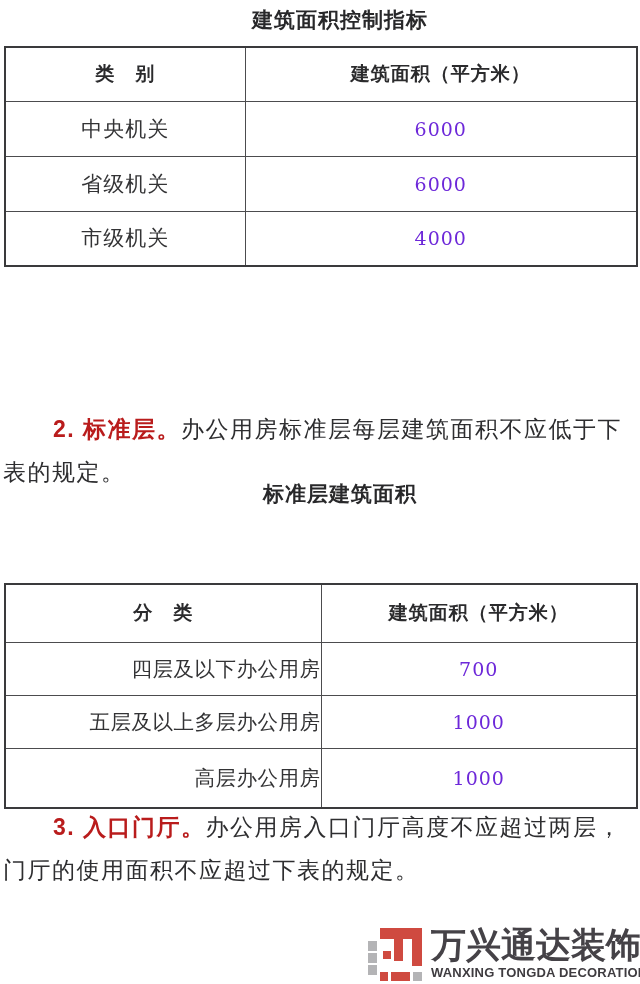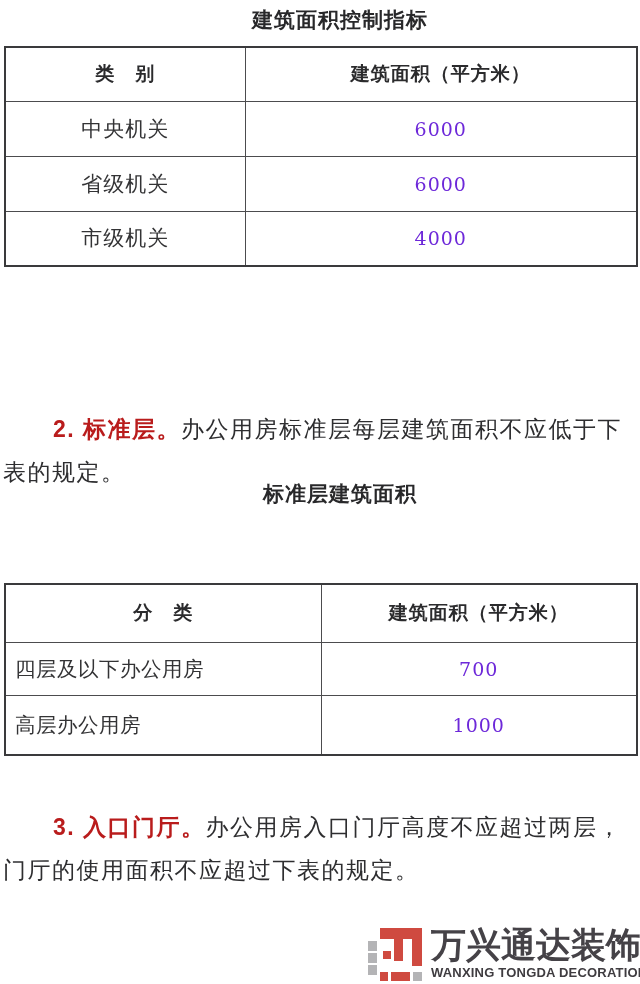--- a/index.html
+++ b/index.html
@@ -28,21 +28,21 @@
   }
   table.tbl{border:2.5px solid #3a3a3c;}
   table.tbl td.hc{
     font-family:"Liberation Sans","DejaVu Sans",sans-serif;
     font-weight:700;font-size:19px;letter-spacing:1px;color:#2b2b2d;
   }
   table.tbl td.num{
     font-family:"DejaVu Serif","Liberation Serif",serif;
     font-size:19px;letter-spacing:1px;color:#6d28d9;
   }
-  table.tbl2 td.c1{text-align:left;padding-left:9px;letter-spacing:0.5px;font-size:20.5px;}
+  table.tbl2 td.c1{text-align:right;padding-left:9px;letter-spacing:0.5px;font-size:20.5px;}
   
   .para{
     position:absolute;left:3px;width:650px;
     font-size:23px;line-height:43px;letter-spacing:1.5px;color:#2e2e30;
   }
   .p2{top:408px;}
   .p3{top:806px;}
   .pline.first{text-indent:50px;}
   .lead{
     font-family:"Liberation Sans","DejaVu Sans",sans-serif;
@@ -108,20 +108,24 @@
       </colgroup>
     <tbody>
       <tr style="height:58px">
         <td class="hc">分　类</td>
         <td class="hc">建筑面积（平方米）</td>
       </tr>
       <tr style="height:53px">
         <td class="c1">四层及以下办公用房</td>
         <td class="num">700</td>
       </tr>
+      <tr style="height:53px">
+        <td class="c1">五层及以上多层办公用房</td>
+        <td class="num">1000</td>
+      </tr>
       <tr style="height:60px">
         <td class="c1">高层办公用房</td>
         <td class="num">1000</td>
       </tr>
     </tbody>
   </table>
 
   <div class="para p3">
     <div class="pline first"><span class="lead">3. 入口门厅。</span><span>办公用房入口门厅高度不应超过两层，</span></div>
     <div class="pline">门厅的使用面积不应超过下表的规定。</div>

